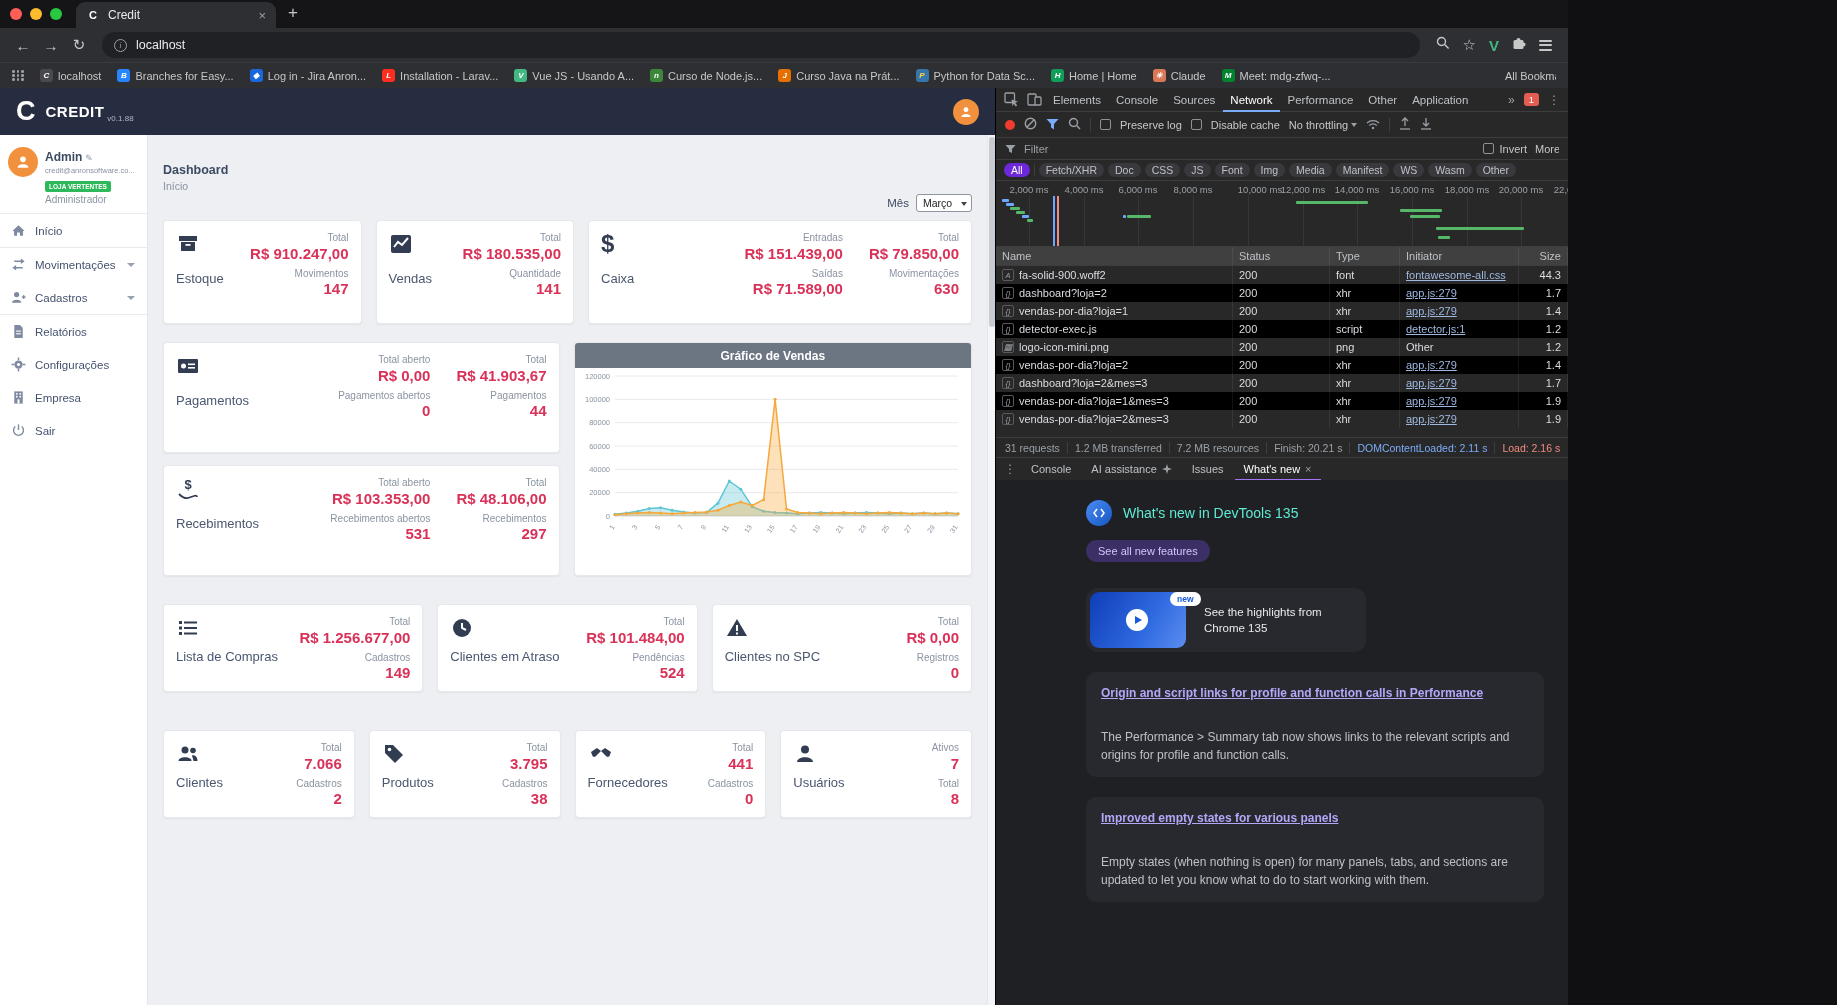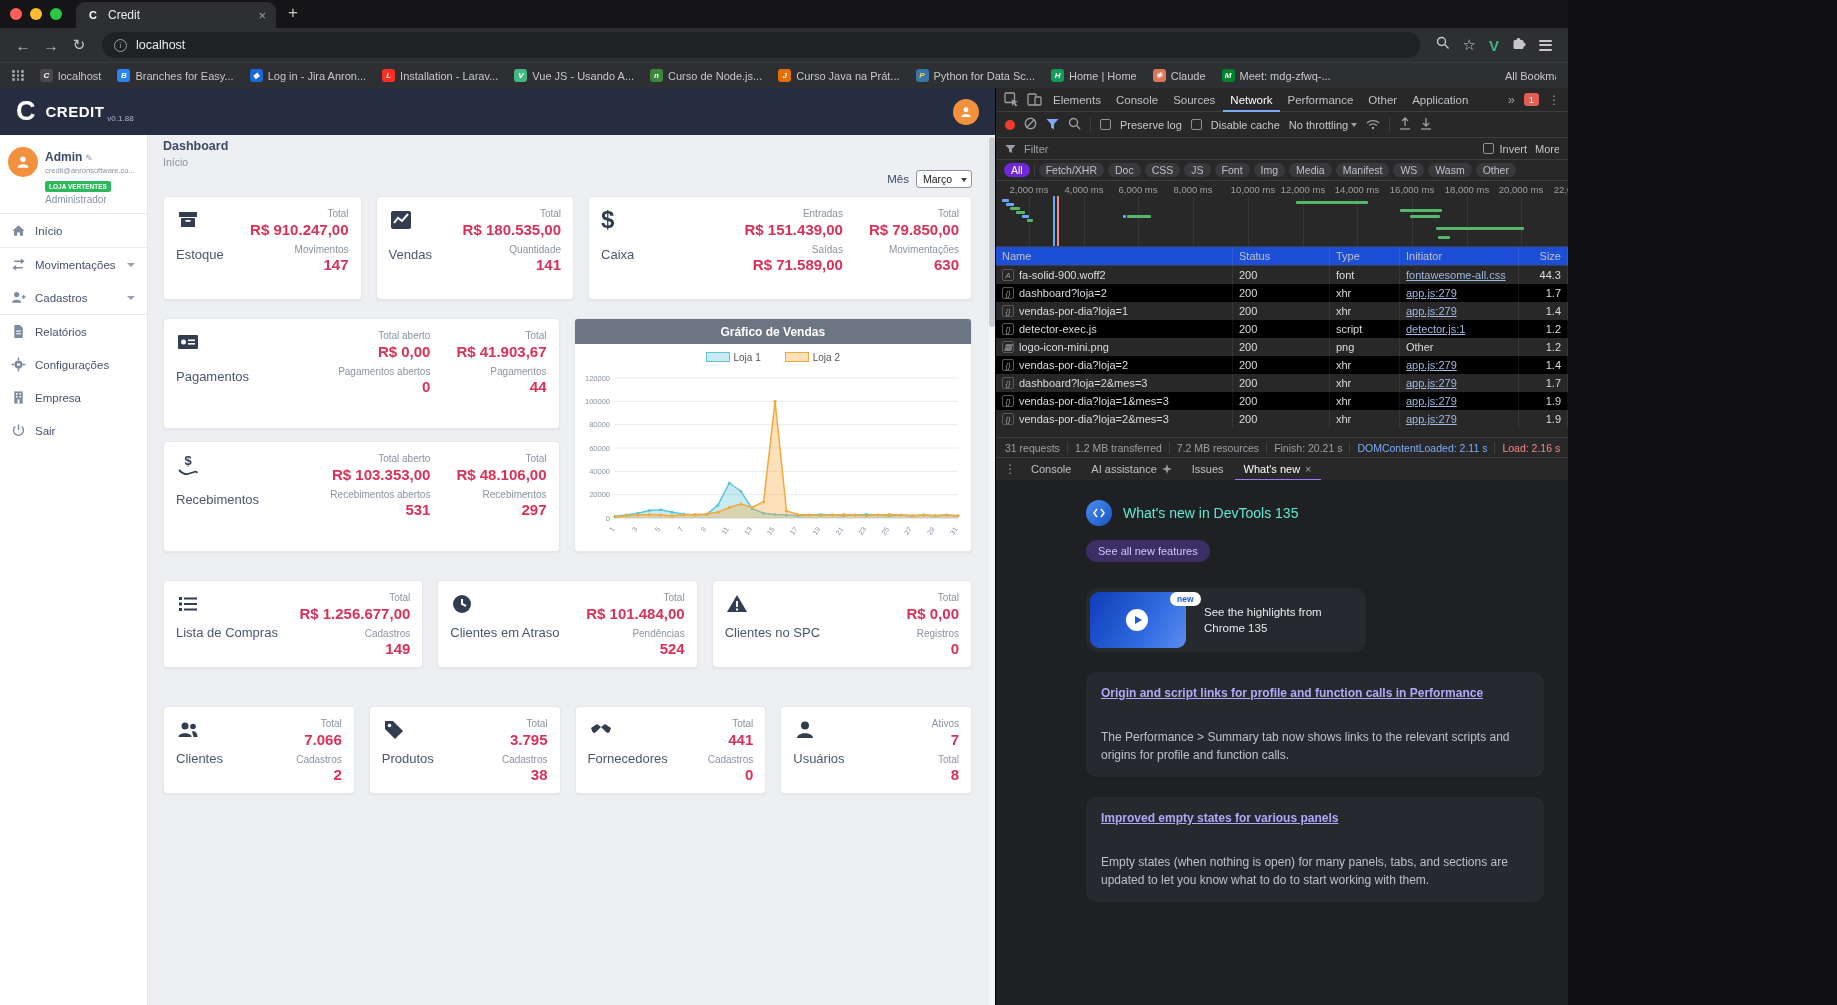--- a/index.html
+++ b/index.html
@@ -51,21 +51,21 @@
 .u-avatar{width:30px;height:30px;border-radius:50%;background:#f2913d;flex:0 0 auto;display:flex;align-items:center;justify-content:center}
 .u-name{font-size:12px;font-weight:bold;color:#3c4b64}
 .u-pencil{font-size:9px;color:#8a93a2;margin-left:3px}
 .u-email{font-size:7.5px;color:#8a93a2;white-space:nowrap;overflow:hidden;max-width:98px;margin-top:1px}
 .u-badge{display:inline-block;background:#2eb85c;color:#fff;font-size:6.5px;font-weight:bold;padding:2px 4px;border-radius:2px;margin:3px 0 2px}
 .u-role{font-size:10px;color:#8a93a2}
 .sdiv{height:1px;background:#e8eaee}
 .nav-item{display:flex;align-items:center;gap:9px;height:33px;padding:0 11px;font-size:11.5px;color:#45526e;position:relative}
 .chev{position:absolute;right:12px;width:0;height:0;border-left:4px solid transparent;border-right:4px solid transparent;border-top:4px solid #98a1b0}
 
-.content{flex:1;padding:4px 15px;overflow:hidden}
+.content{flex:1;padding:28px 15px;overflow:hidden}
 .pg-title{font-size:12.5px;font-weight:bold;color:#3c4b64}
 .pg-sub{font-size:10.5px;color:#8a93a2;margin-top:3px}
 .month-row{display:flex;justify-content:flex-end;align-items:center;gap:7px;margin-top:2px;font-size:11.5px;color:#3c4b64}
 .sel-wrap{position:relative}
 select.month{appearance:none;-webkit-appearance:none;border:1px solid #8f959e;border-radius:3px;background:#fff;font-size:10.5px;padding:2px 18px 2px 6px;color:#222;font-family:inherit}
 .sel-car{position:absolute;right:5px;top:8px;width:0;height:0;border-left:3.5px solid transparent;border-right:3.5px solid transparent;border-top:4px solid #444;pointer-events:none}
 .crow{display:flex;gap:14px}
 .mt8{margin-top:8px}.mt18{margin-top:18px}.mt28{margin-top:28px}.mt38{margin-top:38px}
 .card{background:#fff;border:1px solid #e6e8ec;border-radius:4px;box-shadow:0 1px 2px rgba(60,75,100,.07);padding:10px 12px;display:flex}
 .fx1{flex:1 1 0}.fx2{flex:2.075 1 0}
@@ -108,21 +108,21 @@
 .more-filters{width:24px;overflow:hidden;white-space:nowrap;font-size:11px;color:#c7c7c7;flex:0 0 auto}
 .dt-chips{height:21px;display:flex;align-items:center;gap:4px;padding:0 8px;border-bottom:1px solid #3d3d3d;overflow:hidden;flex:0 0 auto}
 .chip{padding:1px 7px;border-radius:8px;font-size:10.5px;color:#bdc1c6;background:#39393d;white-space:nowrap}
 .chip.active{background:#6d28d9;color:#fff}
 .chipdiv{width:1px;height:12px;background:#3d3d3d}
 .dt-timeline{height:66px;position:relative;border-bottom:1px solid #3d3d3d;overflow:hidden;flex:0 0 auto}
 .tl-lab{position:absolute;top:3px;font-size:9.5px;color:#9aa0a6;transform:translateX(-50%);white-space:nowrap}
 .tl-grid{position:absolute;top:15px;bottom:0;width:1px;background:#36363a}
 .wb{position:absolute;height:3px;border-radius:1px}
 .vline{position:absolute;top:15px;bottom:0;width:2px}
-.nt-head{height:19px;display:flex;border-bottom:1px solid #3d3d3d;background:#1d4ed8;font-size:11px;color:#bdc1c6;flex:0 0 auto}
+.nt-head{height:19px;display:flex;border-bottom:1px solid #3d3d3d;background:#404040;font-size:11px;color:#bdc1c6;flex:0 0 auto}
 .nc{padding:0 6px;border-right:1px solid rgba(255,255,255,.07);height:100%;display:flex;align-items:center;overflow:hidden;white-space:nowrap}
 .nc.name{width:237px}.nc.status{width:97px}.nc.type{width:70px}.nc.init{width:119px}.nc.size{flex:1;justify-content:flex-end}
 .nrow{height:18px;display:flex;align-items:center;color:#dadce0;font-size:11px;flex:0 0 auto}
 .nrow.alt{background:#000000}
 .ric{width:12px;height:12px;margin-right:5px;display:flex;align-items:center;justify-content:center;font-size:7.5px;color:#9aa0a6;border:1px solid #5a5a5e;border-radius:2px;flex:0 0 auto}
 .ric.xhr::before{content:"{}"}
 .ric.fnt::before{content:"A"}
 .ric.scr::before{content:"{}"}
 .ric.img::before{content:"▦";font-size:9px}
 .nlink{text-decoration:underline;color:#9fb8e0}
@@ -475,30 +475,20 @@
                 <div class="c-stats end">
                   <div class="s-lab">Total</div>
                   <div class="s-val">R$ 48.106,00</div>
                   <div class="s-lab">Recebimentos</div>
                   <div class="s-val">297</div>
                 </div>
               </div>
             </div>
             <div class="card fx1 chart-card">
               <div class="chart-head">Gráfico de Vendas</div>
-              <div class="legend">
-                <span class="lg">
-                      <span class="lgbox" id="lg1" style="background: rgba(94, 197, 212, 0.35); border-color: rgb(94, 197, 212);"></span>
-                      <span>Loja 1</span>
-                    </span>
-                <span class="lg">
-                      <span class="lgbox" id="lg2" style="background: rgba(245, 168, 60, 0.35); border-color: rgb(245, 168, 60);"></span>
-                      <span>Loja 2</span>
-                    </span>
-              </div>
               <svg id="sales-chart" width="397" height="178">
                     <line x1="40" x2="383" y1="148" y2="148" stroke="#cfd4da" stroke-width="1"></line>
                     <text x="35" y="150.5" text-anchor="end" font-size="7.5" fill="#8a93a2" font-family="Liberation Sans,sans-serif">0</text>
                     <line x1="40" x2="383" y1="124.66666666666667" y2="124.66666666666667" stroke="#e8eaed" stroke-width="1"></line>
                     <text x="35" y="127.16666666666667" text-anchor="end" font-size="7.5" fill="#8a93a2" font-family="Liberation Sans,sans-serif">20000</text>
                     <line x1="40" x2="383" y1="101.33333333333334" y2="101.33333333333334" stroke="#e8eaed" stroke-width="1"></line>
                     <text x="35" y="103.83333333333334" text-anchor="end" font-size="7.5" fill="#8a93a2" font-family="Liberation Sans,sans-serif">40000</text>
                     <line x1="40" x2="383" y1="78" y2="78" stroke="#e8eaed" stroke-width="1"></line>
                     <text x="35" y="80.5" text-anchor="end" font-size="7.5" fill="#8a93a2" font-family="Liberation Sans,sans-serif">60000</text>
                     <line x1="40" x2="383" y1="54.66666666666667" y2="54.66666666666667" stroke="#e8eaed" stroke-width="1"></line>
@@ -820,21 +810,21 @@
         <span class="chip">WS</span>
         <span class="chip">Wasm</span>
         <span class="chip">Other</span>
       </div>
 
       <div class="dt-timeline">
         <span class="tl-lab" style="left:33px">2,000 ms</span>
         <span class="tl-lab" style="left:88px">4,000 ms</span>
         <span class="tl-lab" style="left:142px">6,000 ms</span>
         <span class="tl-lab" style="left:197px">8,000 ms</span>
-        <span class="tl-lab" style="left:257px">10,000 ms</span>
+        <span class="tl-lab" style="left:264px">10,000 ms</span>
         <span class="tl-lab" style="left:307px">12,000 ms</span>
         <span class="tl-lab" style="left:361px">14,000 ms</span>
         <span class="tl-lab" style="left:416px">16,000 ms</span>
         <span class="tl-lab" style="left:471px">18,000 ms</span>
         <span class="tl-lab" style="left:525px">20,000 ms</span>
         <span class="tl-lab" style="left:580px">22,000 ms</span>
         <i class="tl-grid" style="left:33px"></i>
             <i class="tl-grid" style="left:88px"></i>
             <i class="tl-grid" style="left:142px"></i>
             <i class="tl-grid" style="left:197px"></i>

